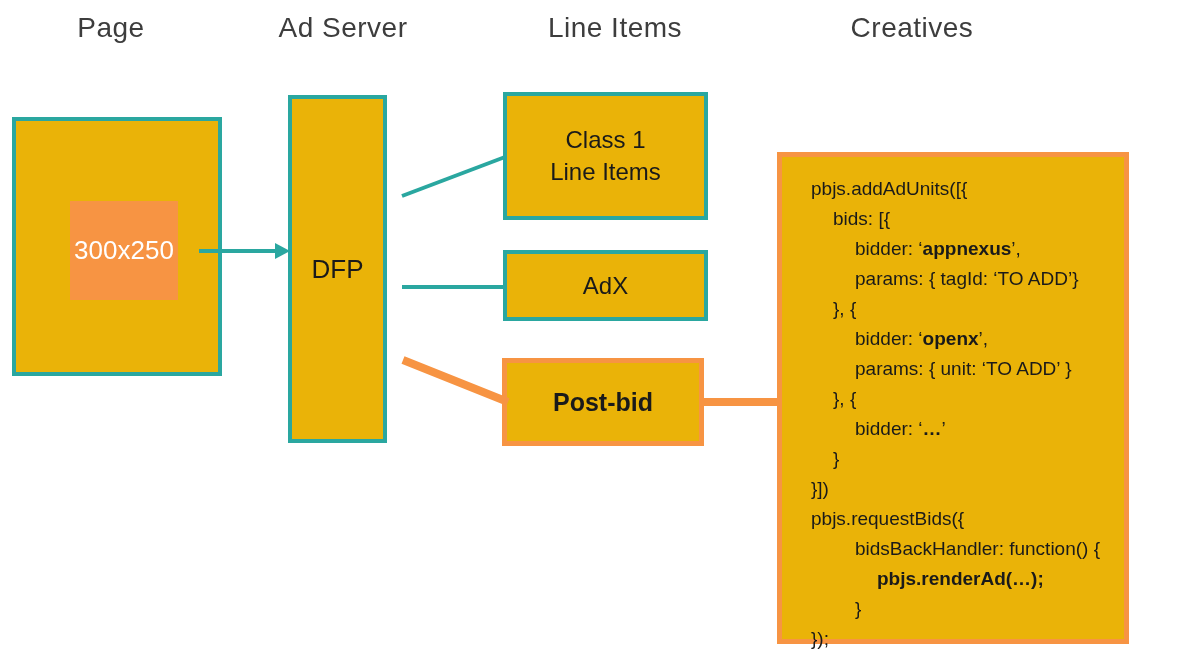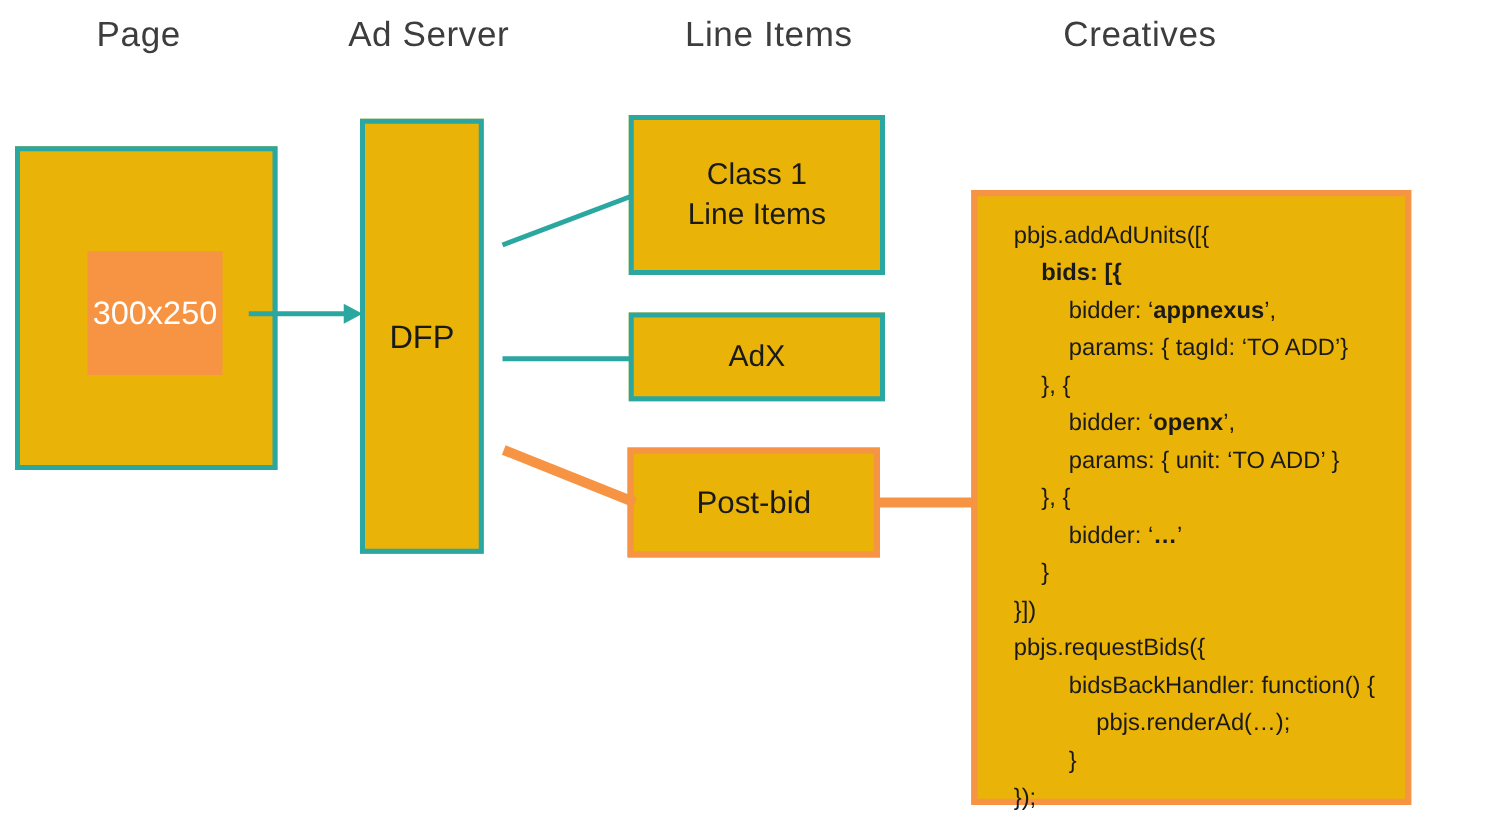--- a/index.html
+++ b/index.html
@@ -32,21 +32,21 @@
 
   .page-box{left:12px;top:117px;width:210px;height:259px;}
   .ad-slot{
     position:absolute;left:54px;top:80px;width:108px;height:99px;
     background:var(--orange);color:#fff;font-size:26px;
     display:flex;align-items:center;justify-content:center;
   }
   .dfp-box{left:288px;top:95px;width:99px;height:348px;font-size:26px;}
   .class1-box{left:503px;top:92px;width:205px;height:128px;font-size:24px;line-height:1.35;}
   .adx-box{left:503px;top:250px;width:205px;height:71px;font-size:24px;}
-  .postbid-box{left:502px;top:358px;width:202px;height:88px;font-size:25px;font-weight:normal;}
+  .postbid-box{left:502px;top:358px;width:202px;height:88px;font-size:25px;font-weight:bold;}
 
   .code-box{
     left:777px;top:152px;width:352px;height:492px;
     display:block;text-align:left;
     padding:17px 6px 0 29px;
     font-size:19px;line-height:30px;color:var(--code);
   }
   .code-line{white-space:pre;}
   .code-line .b{font-weight:bold;}
 
@@ -72,33 +72,33 @@
     <div>
       <div>Class 1</div>
       <div>Line Items</div>
     </div>
   </div>
   <div class="box teal-b adx-box">AdX</div>
   <div class="box orange-b postbid-box">Post-bid</div>
 
   <div class="box orange-b code-box" id="code-box">
       <div class="code-line" style="padding-left: 0px;"><span>pbjs.addAdUnits([{</span></div>
-      <div class="code-line" style="padding-left: 22px; font-weight: bold;"><span>bids: [{</span></div>
+      <div class="code-line" style="padding-left: 22px;"><span>bids: [{</span></div>
       <div class="code-line" style="padding-left: 44px;"><span>bidder: ‘</span><span class="b">appnexus</span><span>’,</span></div>
       <div class="code-line" style="padding-left: 44px;"><span>params: { tagId: ‘TO ADD’}</span></div>
       <div class="code-line" style="padding-left: 22px;"><span>}, {</span></div>
       <div class="code-line" style="padding-left: 44px;"><span>bidder: ‘</span><span class="b">openx</span><span>’,</span></div>
       <div class="code-line" style="padding-left: 44px;"><span>params: { unit: ‘TO ADD’ }</span></div>
       <div class="code-line" style="padding-left: 22px;"><span>}, {</span></div>
       <div class="code-line" style="padding-left: 44px;"><span>bidder: ‘</span><span class="b">…</span><span>’</span></div>
       <div class="code-line" style="padding-left: 22px;"><span>}</span></div>
       <div class="code-line" style="padding-left: 0px;"><span>}])</span></div>
       <div class="code-line" style="padding-left: 0px;"><span>pbjs.requestBids({</span></div>
       <div class="code-line" style="padding-left: 44px;"><span>bidsBackHandler: function() {</span></div>
-      <div class="code-line" style="padding-left: 66px;"><span>pbjs.renderAd(…);</span></div>
+      <div class="code-line" style="padding-left: 66px; font-weight: bold;"><span>pbjs.renderAd(…);</span></div>
       <div class="code-line" style="padding-left: 44px;"><span>}</span></div>
       <div class="code-line" style="padding-left: 0px;"><span>});</span></div>
     </div>
 
   <svg class="wires" width="1200" height="664" viewBox="0 0 1200 664">
     <line x1="199" y1="251" x2="279" y2="251" stroke="#2AA7A0" stroke-width="4"></line>
     <polygon points="290,251 275,243 275,259" fill="#2AA7A0"></polygon>
     <line x1="402" y1="196" x2="505" y2="157" stroke="#2AA7A0" stroke-width="4"></line>
     <line x1="402" y1="287" x2="505" y2="287" stroke="#2AA7A0" stroke-width="4"></line>
     <line x1="403" y1="360" x2="508" y2="402" stroke="#F79443" stroke-width="8"></line>

